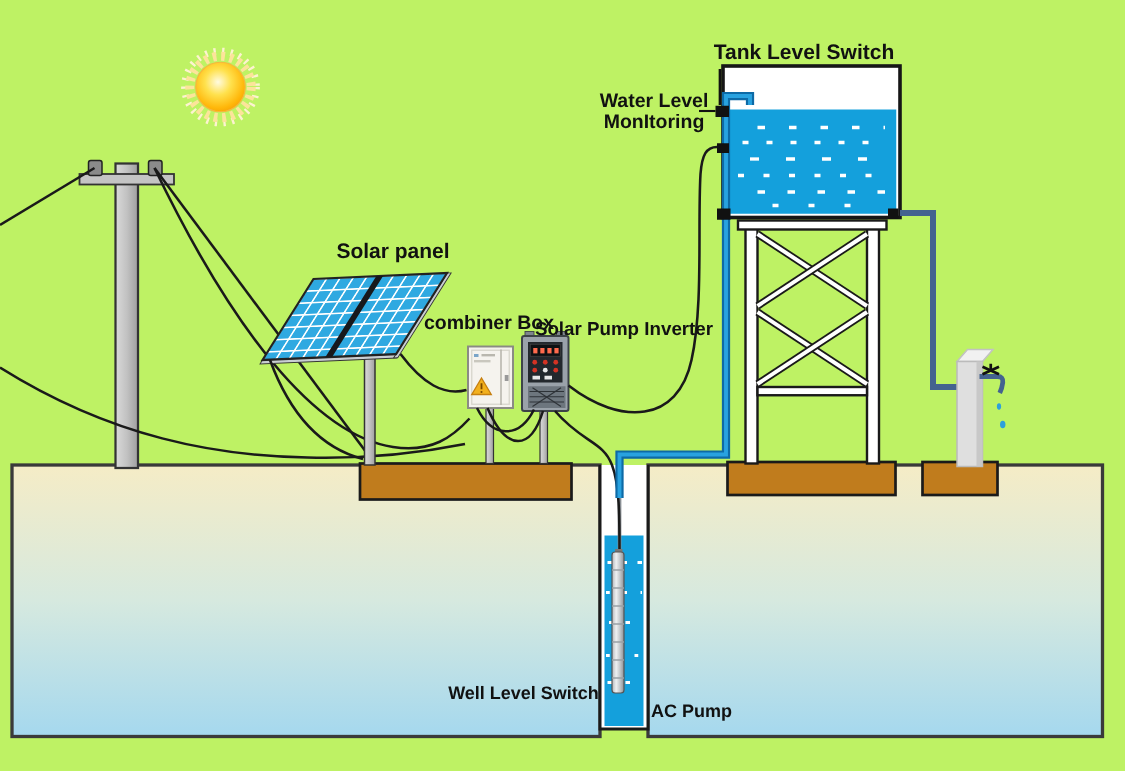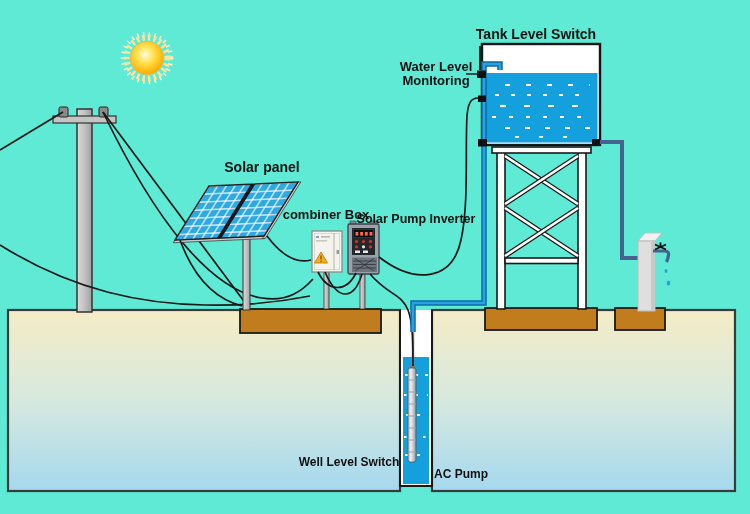--- a/index.html
+++ b/index.html
@@ -1,16 +1,16 @@
 <!DOCTYPE html>
 <html><head>
 <meta charset="utf-8">
 <style>
   html,body{margin:0;padding:0;background:#ffffff;}
-  .stage{width:750px;height:514px;position:relative;background:#5eead4;overflow:hidden;
+  .stage{width:750px;height:514px;position:relative;background:#bef264;overflow:hidden;
          font-family:"Liberation Sans",sans-serif;}
   svg{display:block;}
   .lbl{font-family:"Liberation Sans",sans-serif;font-weight:bold;fill:#111111;}
   .s14{font-size:14px;}
   .s13{font-size:13px;}
   .s125{font-size:12.5px;}
   .s12{font-size:12px;}
 </style>
 </head>
 <body>

